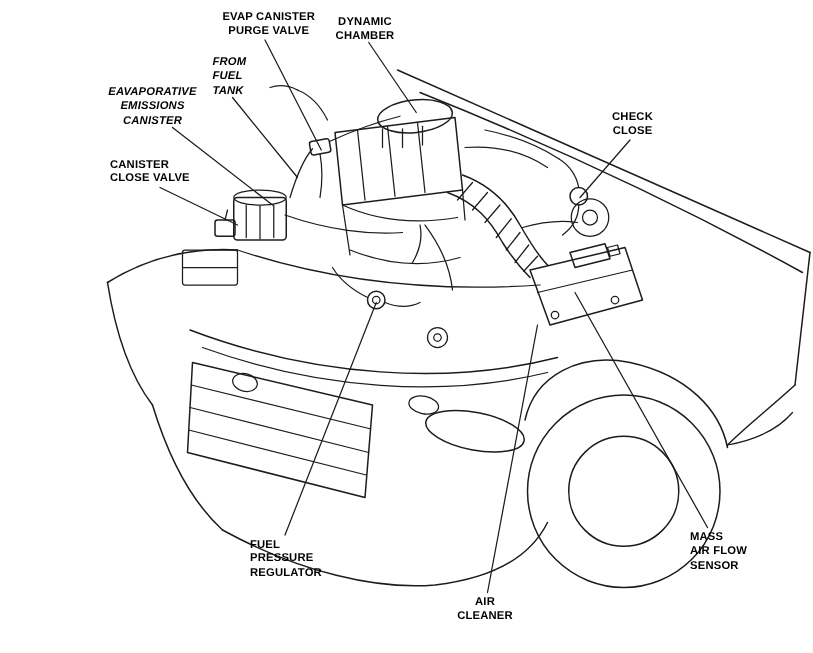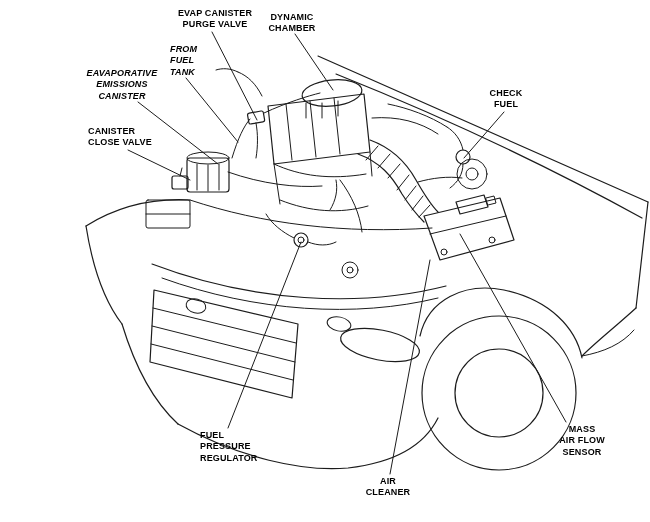--- a/index.html
+++ b/index.html
@@ -148,25 +148,25 @@
 CHAMBER</div>
   <div class="lbl center" style="left:163px; top:8px;   width:104px;">EVAP CANISTER
 PURGE VALVE</div>
   <div class="lbl" style="left:170px; top:44px;  width:40px;font-style:italic;">FROM
 FUEL
 TANK</div>
   <div class="lbl center" style="left:80px;  top:68px;  width:84px;font-style:italic;">EAVAPORATIVE
 EMISSIONS
 CANISTER</div>
   <div class="lbl center" style="left:484px; top:88px;  width:44px;">CHECK
-FUEL</div>
+CLOSE</div>
   <div class="lbl" style="left:88px;  top:126px; width:74px;">CANISTER
 CLOSE VALVE</div>
   <div class="lbl" style="left:200px; top:430px; width:74px;">FUEL
 PRESSURE
 REGULATOR</div>
   <div class="lbl center" style="left:362px; top:476px; width:52px;">AIR
 CLEANER</div>
-  <div class="lbl" style="left:552px; top:424px; width:60px;text-align:center;">MASS
+  <div class="lbl" style="left:552px; top:424px; width:60px;">MASS
 AIR FLOW
 SENSOR</div>
 
 </div>
 
 </body></html>

